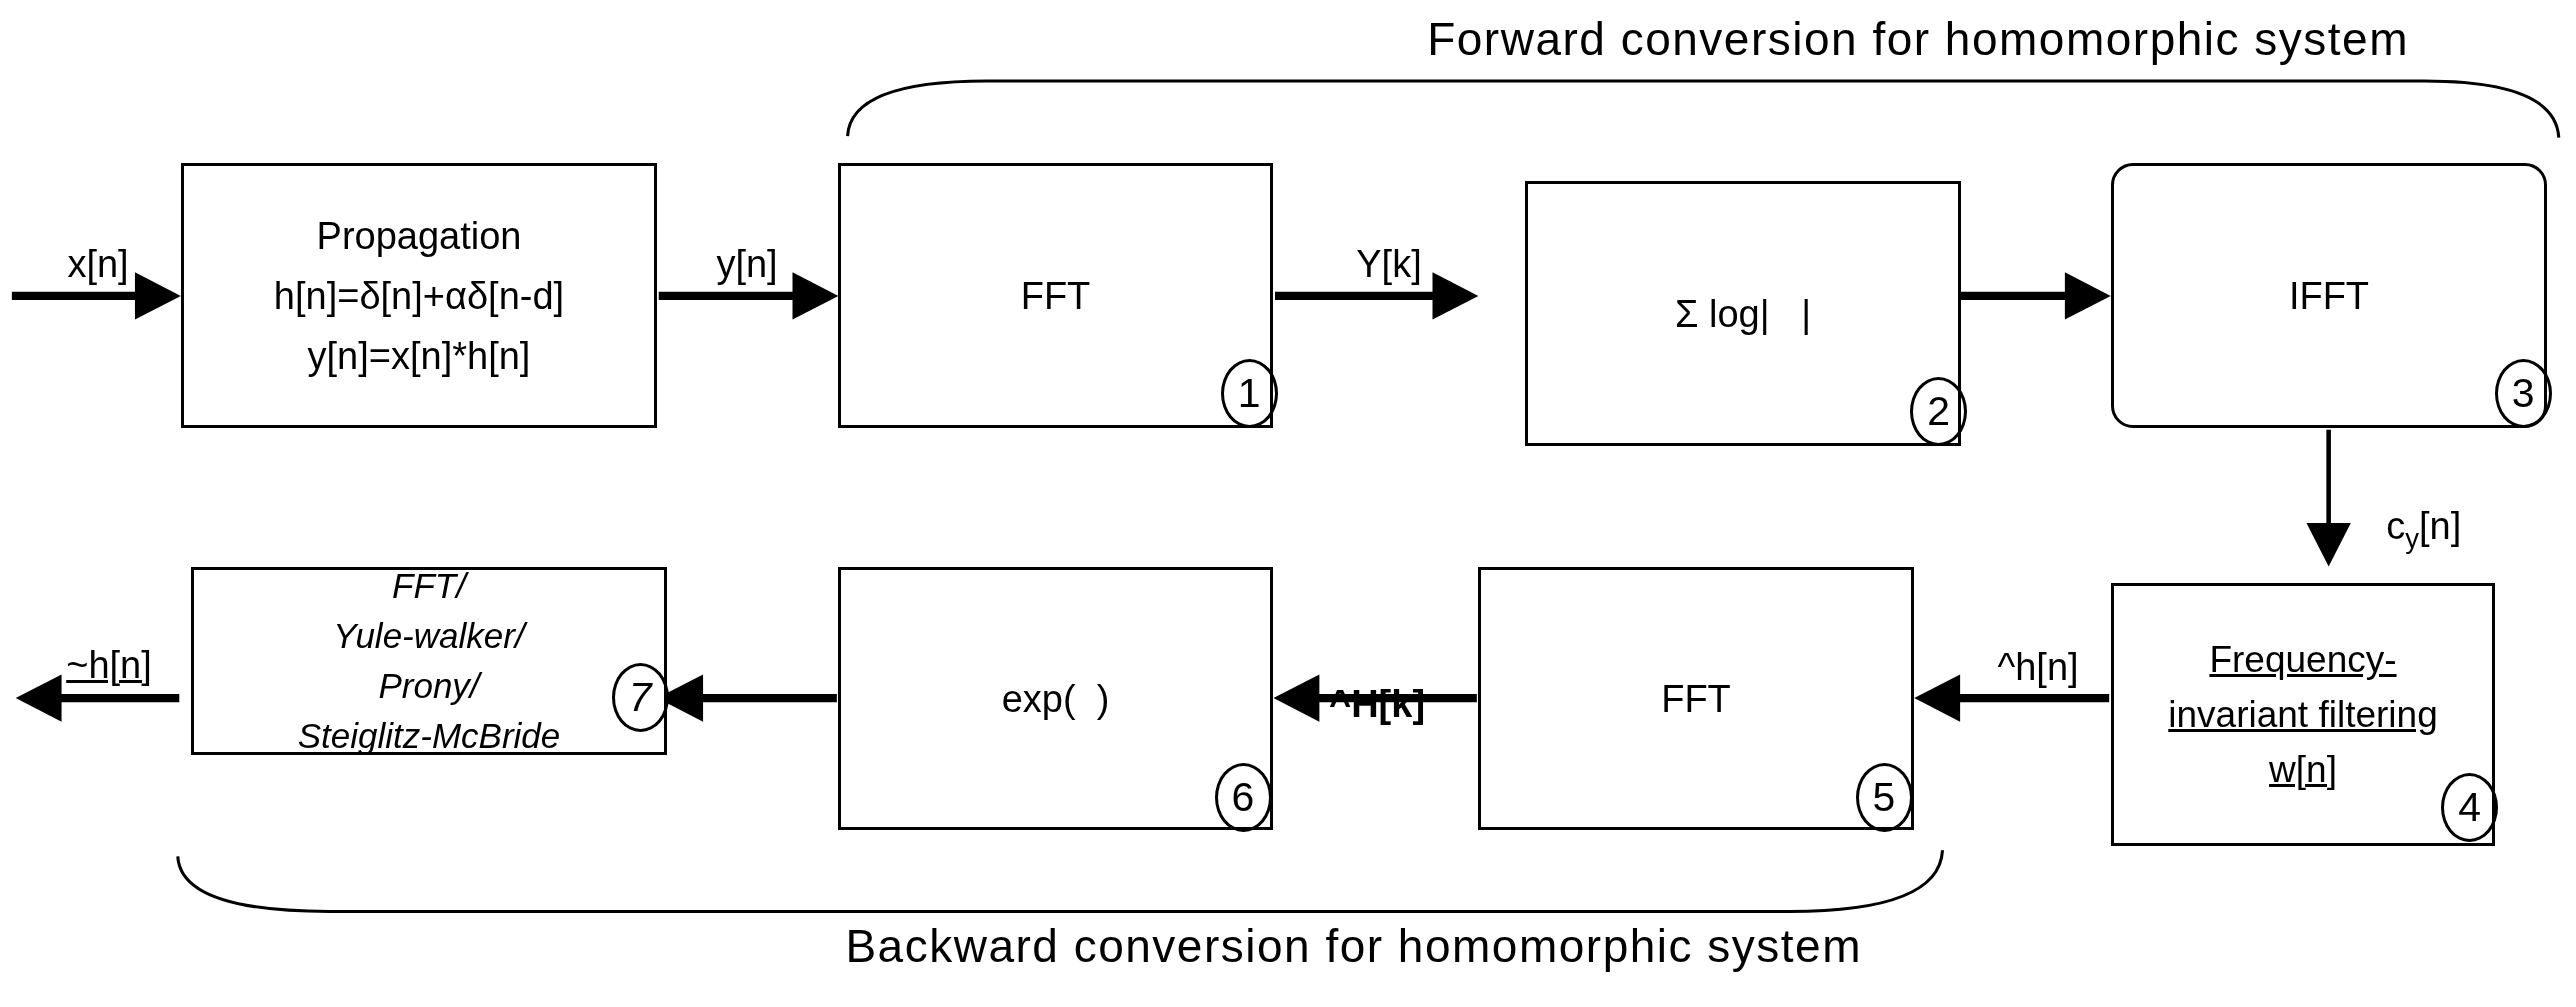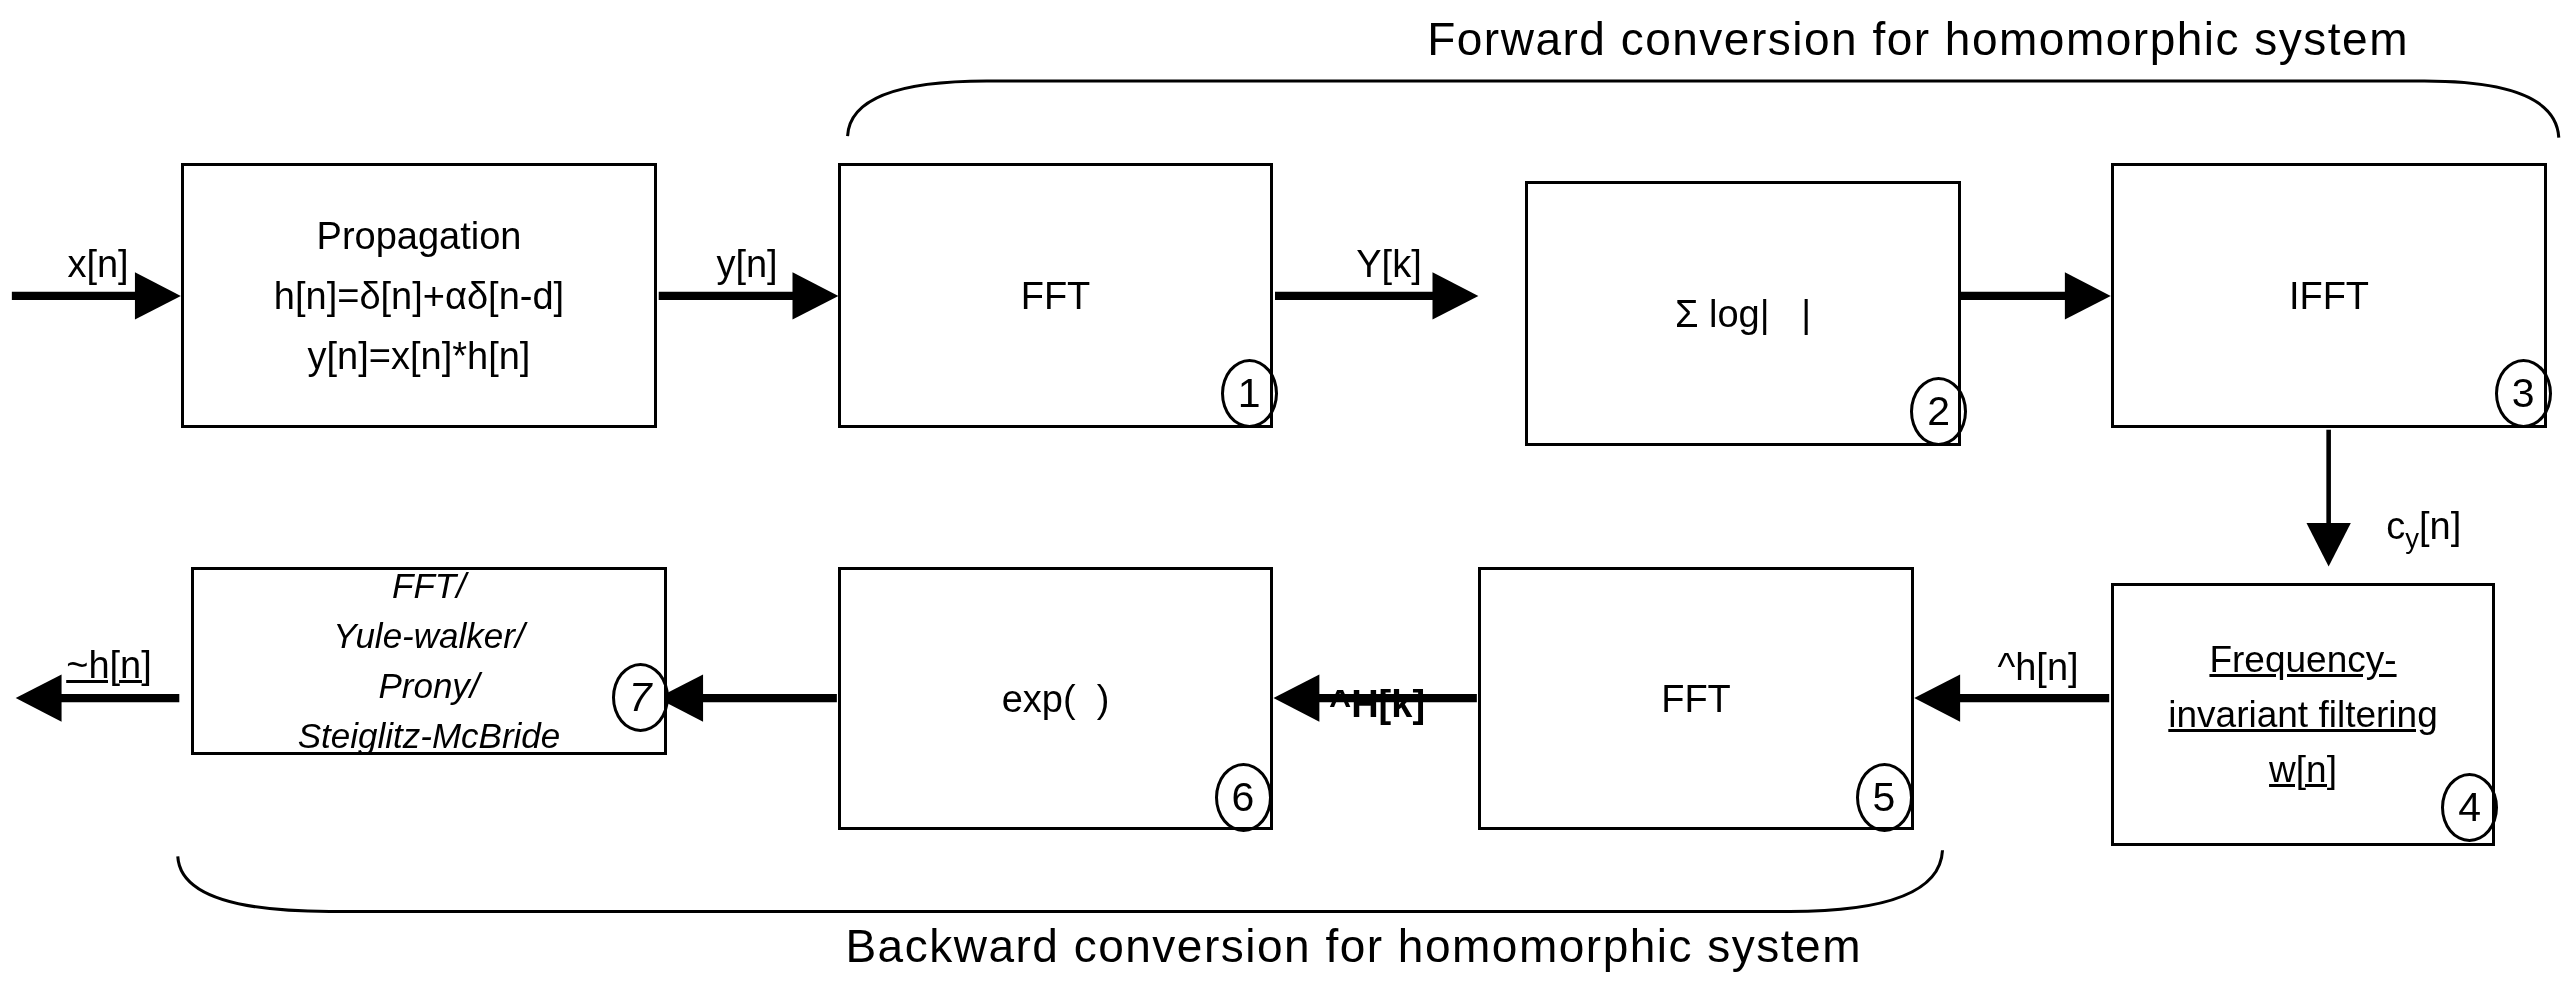--- a/index.html
+++ b/index.html
@@ -83,21 +83,21 @@
   <div class="block" style="left:838px;top:163px;width:435px;height:265px;">
     <div class="bline">FFT</div>
     <div class="badge" style="right:-7.6px;bottom:-3.1px;">1</div>
   </div>
 
   <div class="block" style="left:1478px;top:181px;width:436px;height:265px;margin-left:47px;">
     <div class="bline">Σ log|   |</div>
     <div class="badge" style="right:-9.2px;bottom:-3.1px;">2</div>
   </div>
 
-  <div class="block" style="left:2111px;top:163px;width:436px;height:265px;">
+  <div class="block" style="left:2111px;top:163px;width:436px;height:265px;border-radius:22px;">
     <div class="bline">IFFT</div>
     <div class="badge" style="right:-7.6px;bottom:-3.1px;">3</div>
   </div>
 
   <div class="block" style="left:2111px;top:583px;width:384px;height:263px;text-decoration:underline;">
     <div class="bline mid">Frequency-</div>
     <div class="bline mid">invariant filtering</div>
     <div class="bline mid">w[n]</div>
     <div class="badge" style="right:-6.1px;bottom:1.5px;">4</div>
   </div>

